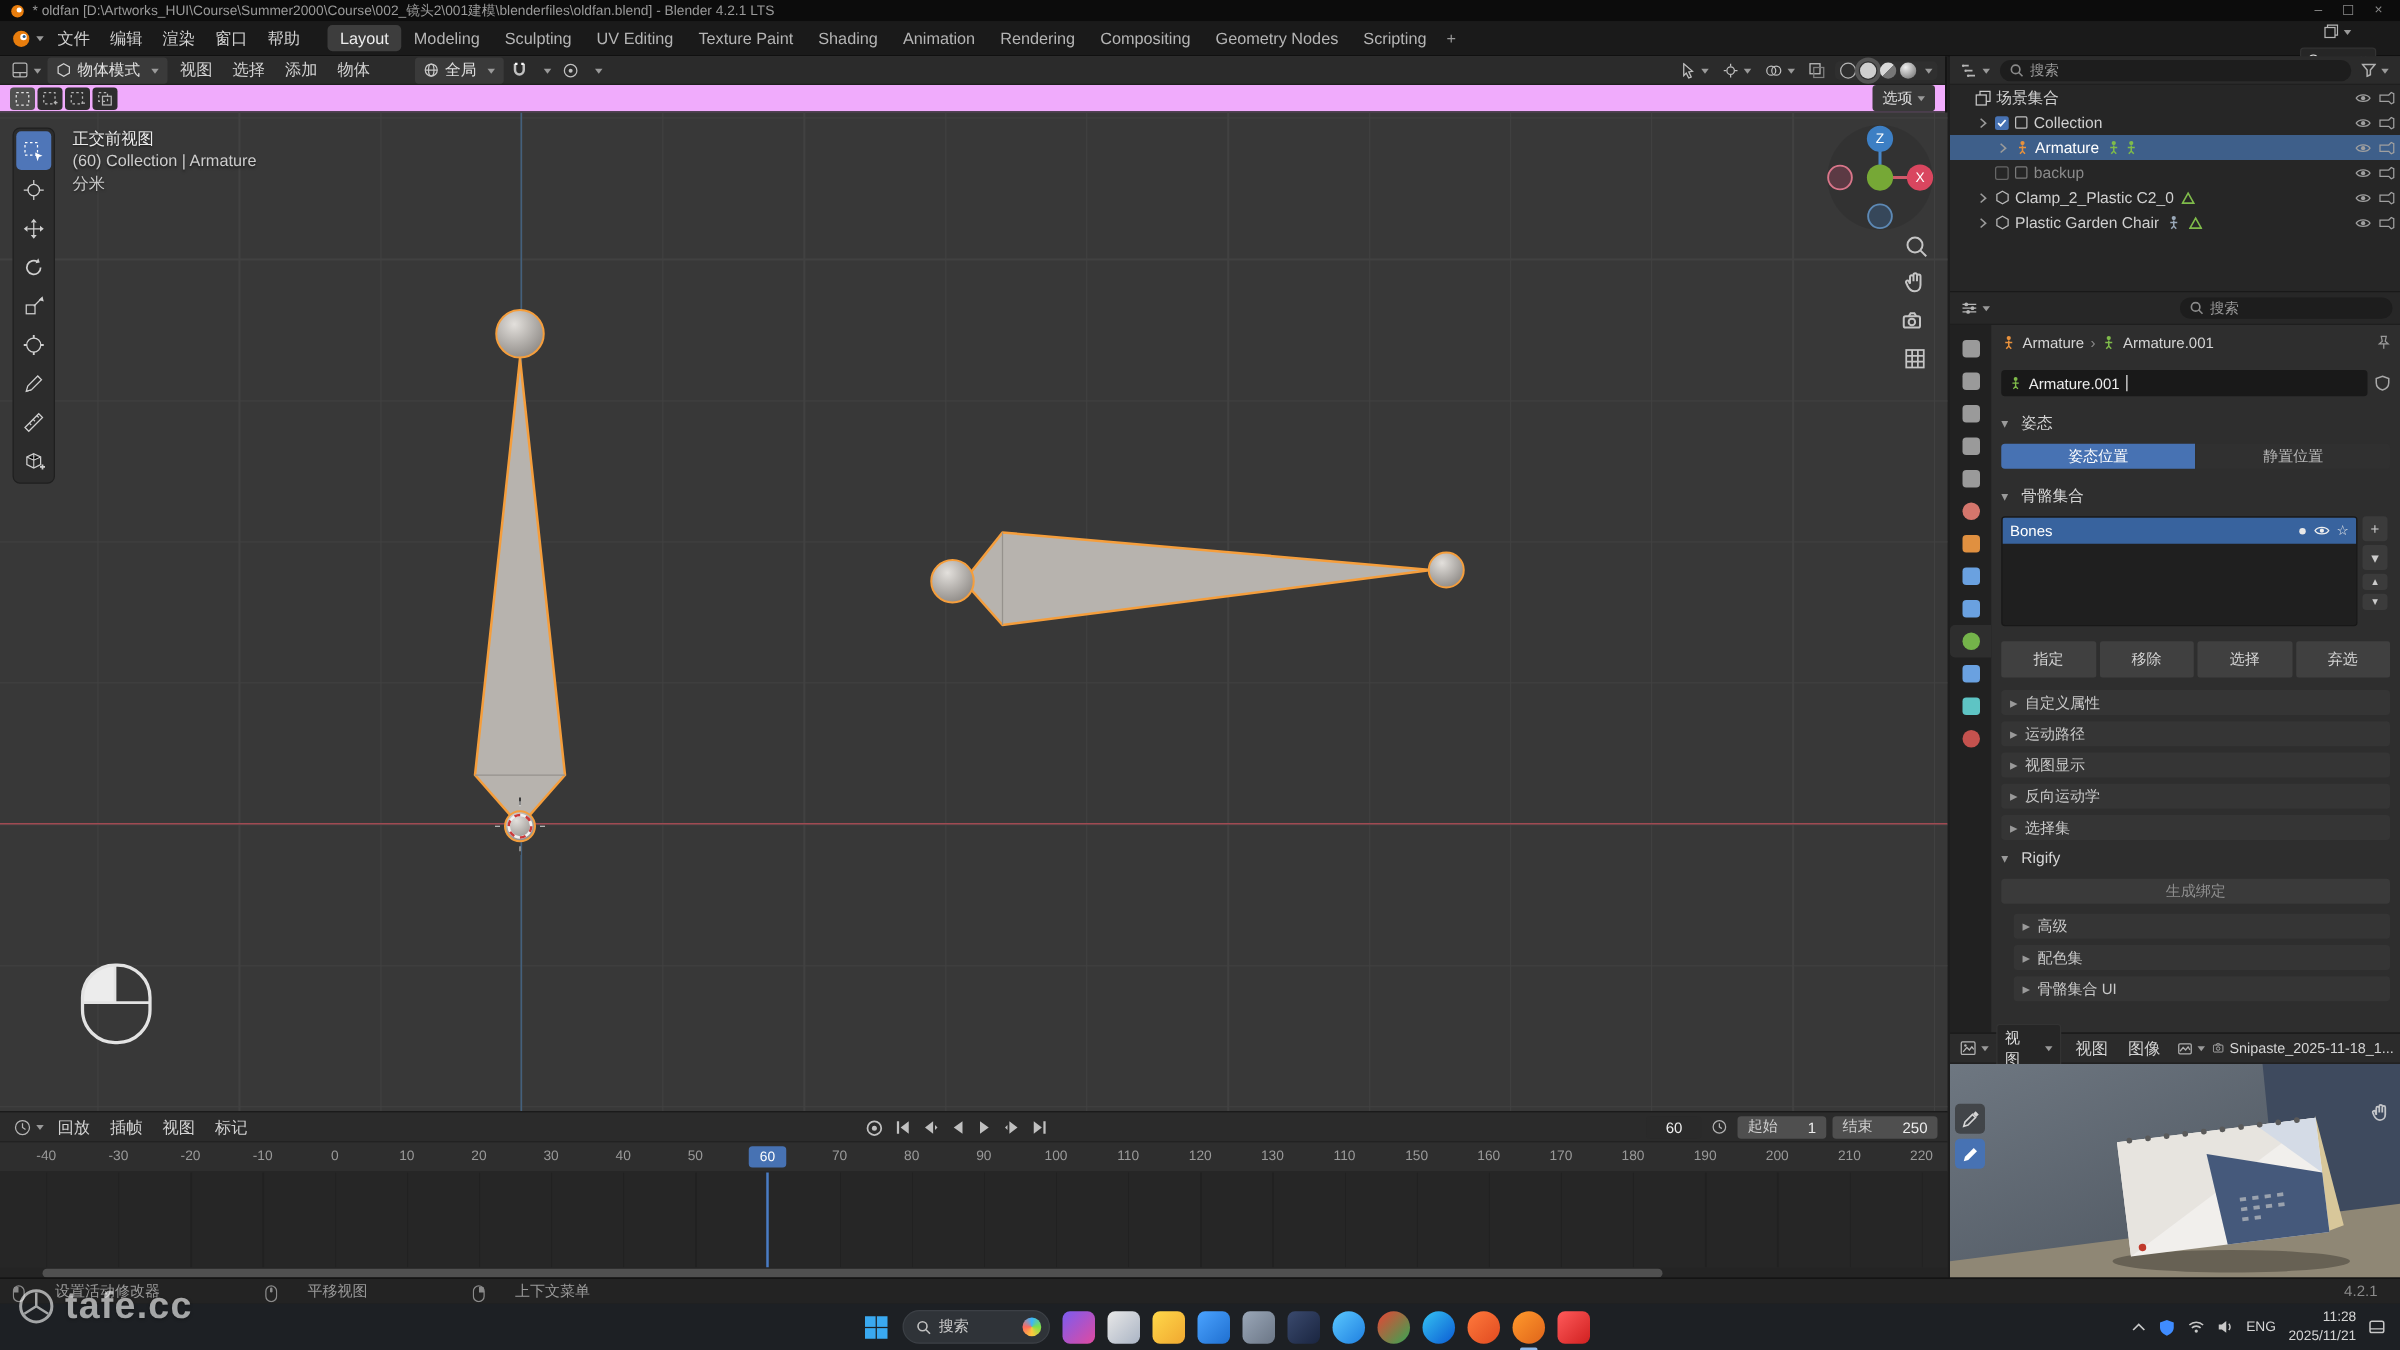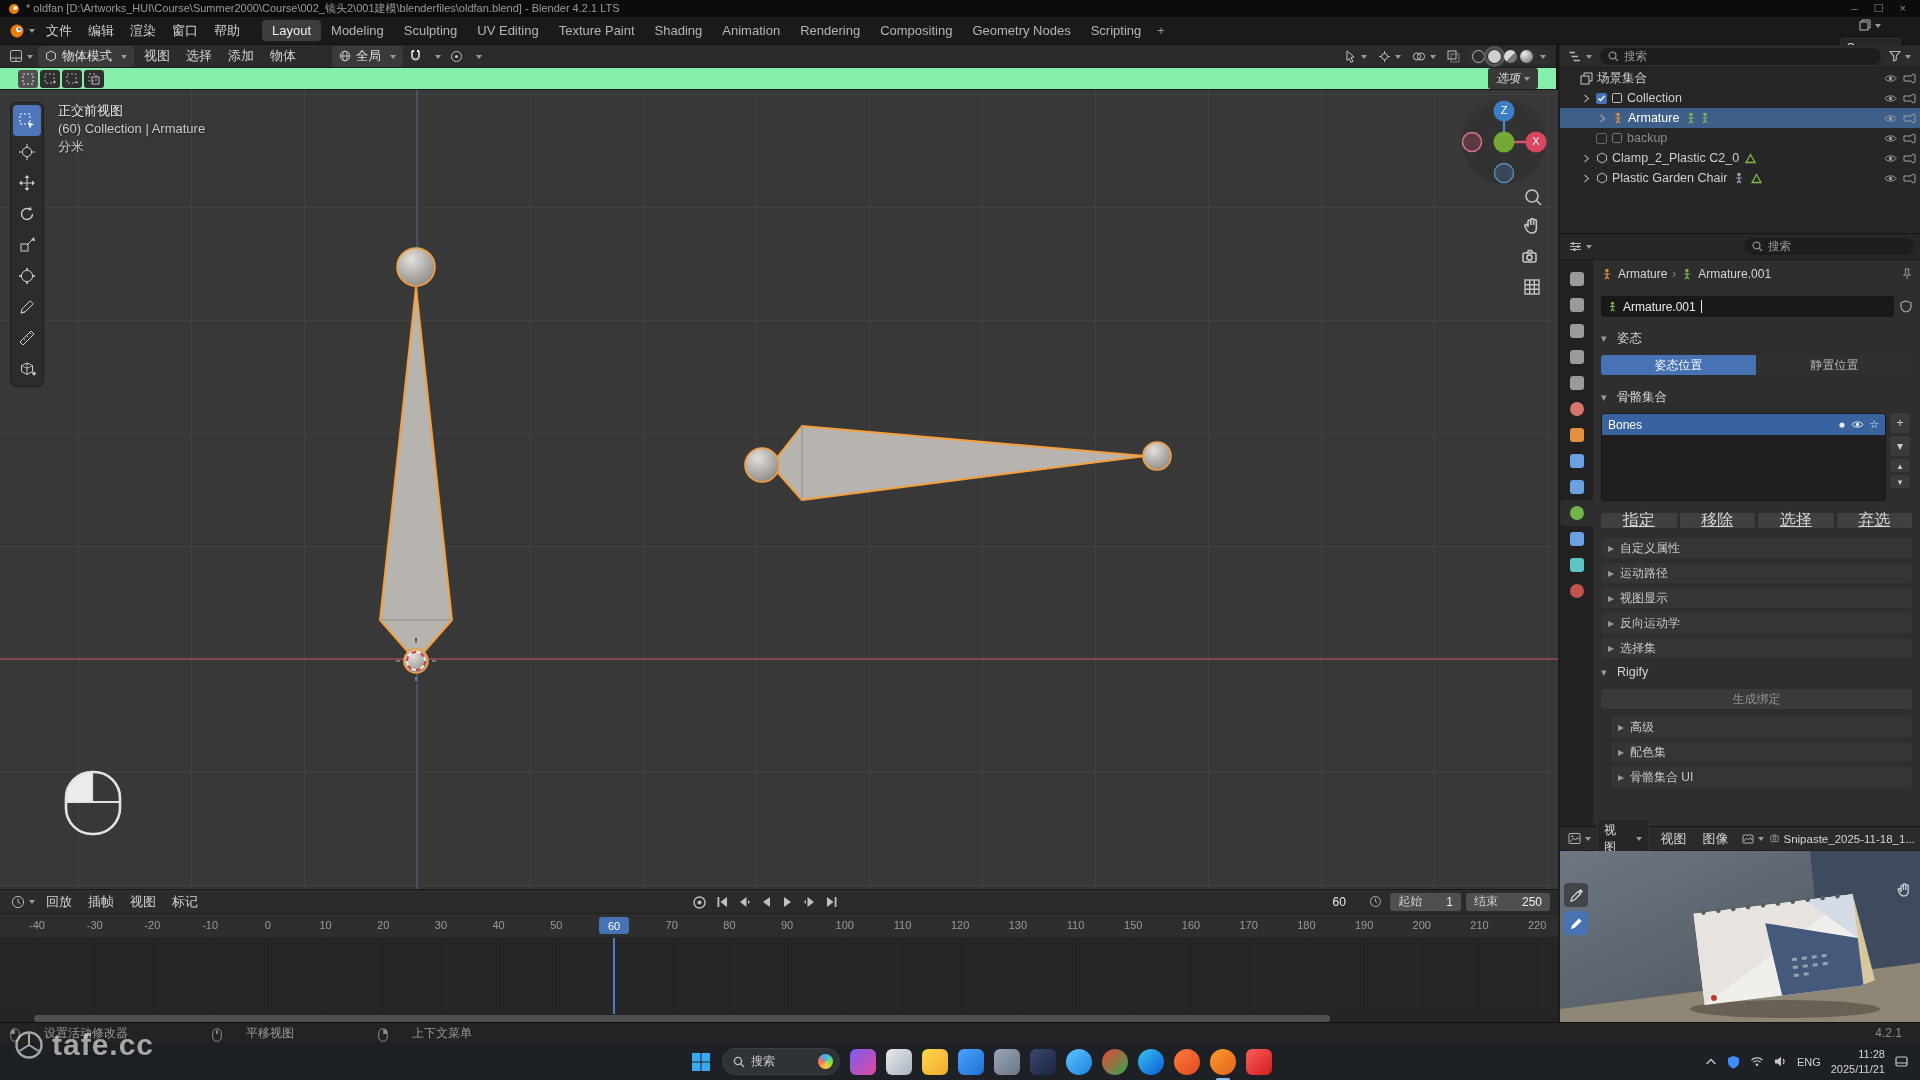--- a/index.html
+++ b/index.html
@@ -32,21 +32,21 @@
   .mode-pill,.orient-pill { display:flex; align-items:center; gap:5px; background:#3a3a3a; border-radius:3px; padding:2px 7px; font-size:12.5px; color:#e0e0e0; white-space:nowrap; }
   .orient-cluster { display:flex; align-items:center; gap:3px; margin-left:26px; }
   .vp-right { margin-left:auto; display:flex; align-items:center; gap:5px; }
   .shading { display:flex; align-items:center; gap:3px; background:#2f2f2f; border-radius:4px; padding:1px 4px; }
   .shade { width:13px; height:13px; border-radius:50%; }
   .shade.wire { border:1.5px solid #b5b5b5; background:transparent; }
   .shade.solid { background:#cfcfcf; outline:3px solid #555; outline-offset:1px; border-radius:50%; }
   .shade.mat { background:linear-gradient(135deg,#d8d8d8 50%,#777 50%); }
   .shade.rend { background:radial-gradient(circle at 35% 30%,#eee,#666); }
 
-  .tool-header { position:absolute; top:23px; left:0; right:0; height:22px; background:#86efac; display:flex; align-items:center; padding:0 18px; border-bottom:1px solid #1c1c1c;font-style:italic; }
+  .tool-header { position:absolute; top:23px; left:0; right:0; height:22px; background:#f0abfc; display:flex; align-items:center; padding:0 8px; border-bottom:1px solid #1c1c1c; }
   .selmode { display:flex; gap:2px; }
   .smbtn { width:20px; height:18px; display:flex; align-items:center; justify-content:center; border-radius:3px; background:#2e2e2e; }
   .smbtn.active { background:#505050; }
   .options-btn { margin-left:auto; display:flex; align-items:center; background:#383838; border-radius:3px; padding:2px 8px; font-size:12px; color:#ddd; }
 
   .vp-canvas { position:absolute; top:45px; left:0; width:1558px; height:799px; background:#383838;
     background-image:
       repeating-linear-gradient(to right, #414141 0 1px, transparent 1px 113px),
       repeating-linear-gradient(to bottom, #414141 0 1px, transparent 1px 113px);
     background-position:78px 4px; }
@@ -122,21 +122,21 @@
   .ph-bc { margin-top:13px; }
   .list-wrap { margin-top:7px; display:flex; gap:4px; height:88px; }
   .list-box { flex:1; background:#1f1f1f; border:1px solid #181818; border-radius:3px; overflow:hidden; }
   .list-row { height:21px; display:flex; align-items:center; padding:0 6px; gap:4px; color:#ddd; }
   .list-row.sel { background:#38639e; color:#fff; }
   .list-row .lr-icons { margin-left:auto; display:inline-flex; gap:5px; align-items:center; color:#e8e8e8; font-size:11px; }
   .list-side { width:22px; display:flex; flex-direction:column; gap:3px; }
   .sbtn { width:20px; height:20px; background:#3b3b3b; border-radius:3px; color:#ccc; font-size:12px; display:flex; align-items:center; justify-content:center; }
   .sbtn.tiny { height:13px; font-size:9px; }
   .four-row { margin-top:12px; display:grid; grid-template-columns:repeat(4,1fr); gap:3px; }
-  .pbtn { height:15px; background:#404040; border-radius:2px; color:#d5d5d5; font-size:16px; display:flex; align-items:center; justify-content:center;text-decoration:underline; }
+  .pbtn { height:29px; background:#404040; border-radius:2px; color:#d5d5d5; font-size:12px; display:flex; align-items:center; justify-content:center; }
   .cpanels { margin-top:10px; }
   .cpanel { height:20px; margin-bottom:5px; background:#353535; border-radius:3px; display:flex; align-items:center; gap:6px; padding:0 7px; color:#c8c8c8; font-size:12px; }
   .cpanel .carh { color:#9a9a9a; }
   .ph-rigify { margin-top:4px; }
   .gen-row { margin-top:8px; }
   .gen-btn { height:20px; background:#3a3a3a; border-radius:3px; color:#8f8f8f; font-size:12px; display:flex; align-items:center; justify-content:center; }
   .rsubs { margin-top:8px; }
   .rsubs .cpanel { margin-left:10px; }
 
   

